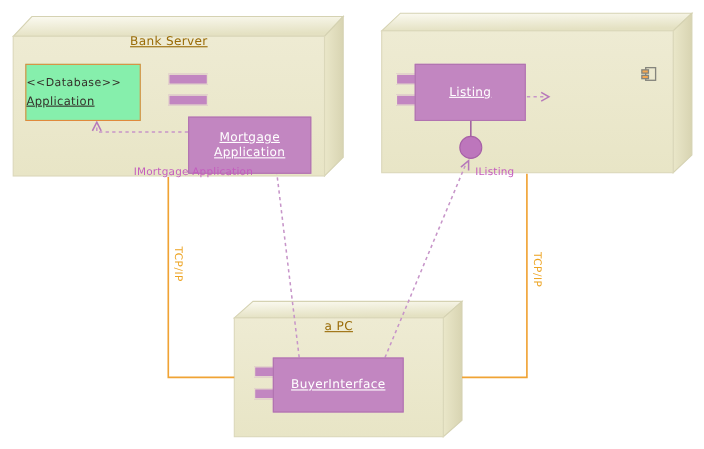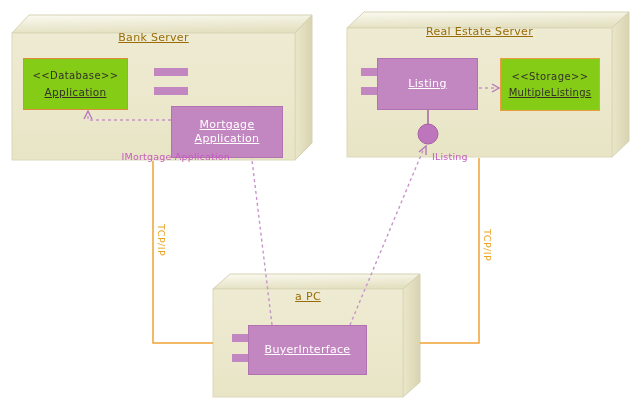--- a/index.html
+++ b/index.html
@@ -23,22 +23,22 @@
   }
   .component .clabel{
     color:#ffffff;font-size:11px;letter-spacing:.3px;text-decoration:underline;
     line-height:1.3;text-align:center;white-space:nowrap;
   }
   .ctab{
     position:absolute;background:#c286c1;border:1px solid #ece8cd;box-sizing:border-box;
   }
   
   .artifact{
-    position:absolute;background:#84cc16;box-sizing:border-box;
-    display:flex;flex-direction:column;align-items:center;justify-content:center;
+    position:absolute;background:#86efac;box-sizing:border-box;
+    display:flex;flex-direction:column;align-items:flex-start;justify-content:center;
     gap:5px;color:#34302a;
   }
   .artifact .stereotype{font-size:10px;letter-spacing:.4px;white-space:nowrap;}
   .artifact .aname{font-size:10.5px;letter-spacing:.3px;text-decoration:underline;white-space:nowrap;}
   
   .iface-label{
     position:absolute;font-size:9.5px;color:#c45cbe;letter-spacing:.2px;white-space:nowrap;margin-top:24px;
   }
   .tcp-label{
     position:absolute;font-size:9.5px;color:#eda321;letter-spacing:.5px;
@@ -105,32 +105,27 @@
     <circle cx="428" cy="134" r="10" fill="#bd76bc" stroke="#a761a7" stroke-width="1"></circle>
 
     <g>
       <rect x="587" y="61.5" width="9" height="11.5" fill="none" stroke="#85857d" stroke-width="1.2"></rect>
       <rect x="583.5" y="63.5" width="6" height="3" fill="#f5a750" stroke="#85857d" stroke-width="1.2"></rect>
       <rect x="583.5" y="68.5" width="6" height="3" fill="#f5a750" stroke="#85857d" stroke-width="1.2"></rect>
     </g>
   </svg>
 
   <div class="node-title" style="left:12px;top:31px;width:283px;">Bank Server</div>
-  <div class="node-title" style="left:347px;top:25px;width:265px;">Real Estate Server</div>
   <div class="node-title" style="left:213px;top:290px;width:190px;">a PC</div>
 
   <div class="artifact" style="left:23px;top:58px;width:105px;height:52px;border:1px solid #e08a3c;">
     <div class="stereotype">&lt;&lt;Database&gt;&gt;</div>
     <div class="aname">Application</div>
   </div>
 
-  <div class="artifact" style="left:500px;top:58px;width:100px;height:53px;border:1px solid #ec9c43;">
-    <div class="stereotype">&lt;&lt;Storage&gt;&gt;</div>
-    <div class="aname" style="font-size:10px;">MultipleListings</div>
-  </div>
 
   <div class="ctab" style="left:153px;top:67px;width:36px;height:10px;"></div>
   <div class="ctab" style="left:153px;top:86px;width:36px;height:10px;"></div>
   <div class="component" style="left:171px;top:58px;width:112px;height:52px;margin-top:48px;">
     <div class="clabel">Mortgage</div>
     <div class="clabel">Application</div>
   </div>
 
   <div class="ctab" style="left:360px;top:67px;width:33px;height:10px;"></div>
   <div class="ctab" style="left:360px;top:86px;width:33px;height:10px;"></div>

